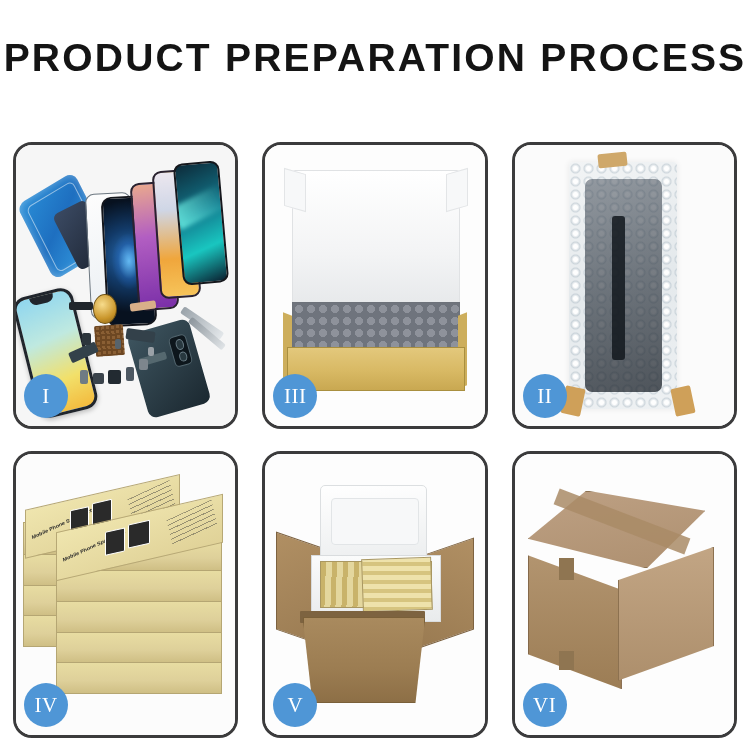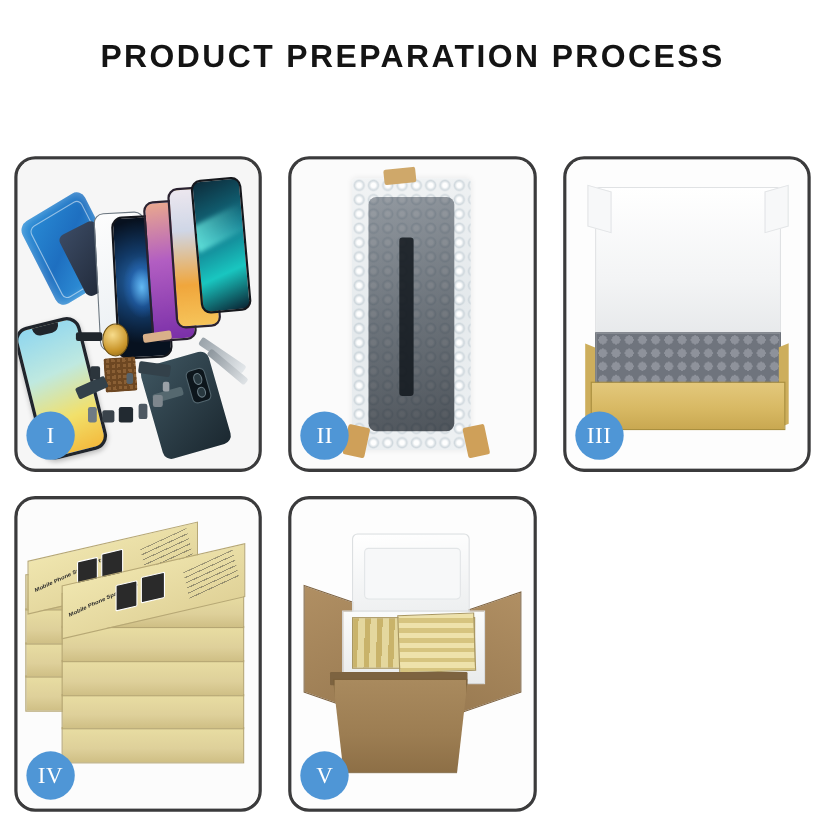--- a/index.html
+++ b/index.html
@@ -6,21 +6,21 @@
   body{
     width:750px;height:750px;background:#ffffff;
     font-family:"Liberation Sans", sans-serif;
     overflow:hidden;position:relative;
   }
   .page{width:750px;height:750px;position:relative;}
 
   
   .header{width:100%;text-align:center;padding-top:38px;}
   .title{
-    font-size:29px;font-weight:700;color:#141414;
+    font-size:39px;font-weight:700;color:#141414;
     letter-spacing:2.2px;line-height:1;
     font-family:"Liberation Sans", sans-serif;
   }
   .subtitle{
     font-size:15.5px;color:#1d1d1d;margin-top:15px;letter-spacing:.25px;
     font-family:"Liberation Sans", sans-serif;
   }
 
   
   .grid{
@@ -418,42 +418,42 @@
         <div class="tinypart tp5"></div>
         <div class="tinypart tp6"></div>
         <div class="tinypart tp7"></div>
         <div class="tinypart tp8"></div>
       </div>
       <div class="badge">I</div>
     </div>
 
     <div class="panel">
       <div class="stage">
+        <div class="p3-bg"></div>
+        <div class="p3-lid"></div>
+        <div class="p3-inner"></div>
+        <div class="p3-side-l"></div>
+        <div class="p3-side-r"></div>
+        <div class="p3-front"></div>
+      </div>
+      <div class="badge">III</div>
+    </div>
+
+    <div class="panel">
+      <div class="stage">
         <div class="p2-bg"></div>
         <div class="bubblebag">
           <div class="inner-part"></div>
           <div class="inner-strip"></div>
         </div>
         <div class="tape-top"></div>
         <div class="tape-l"></div>
         <div class="tape-r"></div>
       </div>
       <div class="badge">II</div>
-    </div>
-
-    <div class="panel">
-      <div class="stage">
-        <div class="p3-bg"></div>
-        <div class="p3-lid"></div>
-        <div class="p3-inner"></div>
-        <div class="p3-side-l"></div>
-        <div class="p3-side-r"></div>
-        <div class="p3-front"></div>
-      </div>
-      <div class="badge">III</div>
     </div>
 
     <div class="panel">
       <div class="stage">
         <div class="p4-bg"></div>
         <div class="stackwrap">
           <div class="kbox kb1">
               <div class="side"></div>
             </div>
           <div class="kbox kb2">
@@ -495,15 +495,27 @@
         <div class="foam-lid"></div>
         <div class="foam-box"></div>
         <div class="inner-boxes"></div>
         <div class="inner-boxes2"></div>
         <div class="carton-rim"></div>
         <div class="carton-front"></div>
       </div>
       <div class="badge">V</div>
     </div>
 
+    <div class="panel">
+      <div class="stage">
+        <div class="p6-bg"></div>
+        <div class="c6-top"></div>
+        <div class="c6-tape"></div>
+        <div class="c6-left"></div>
+        <div class="c6-right"></div>
+        <div class="c6-tab1"></div>
+        <div class="c6-tab2"></div>
+      </div>
+      <div class="badge">VI</div>
+    </div>
 
   </div>
 </div>
 
 </body></html>

